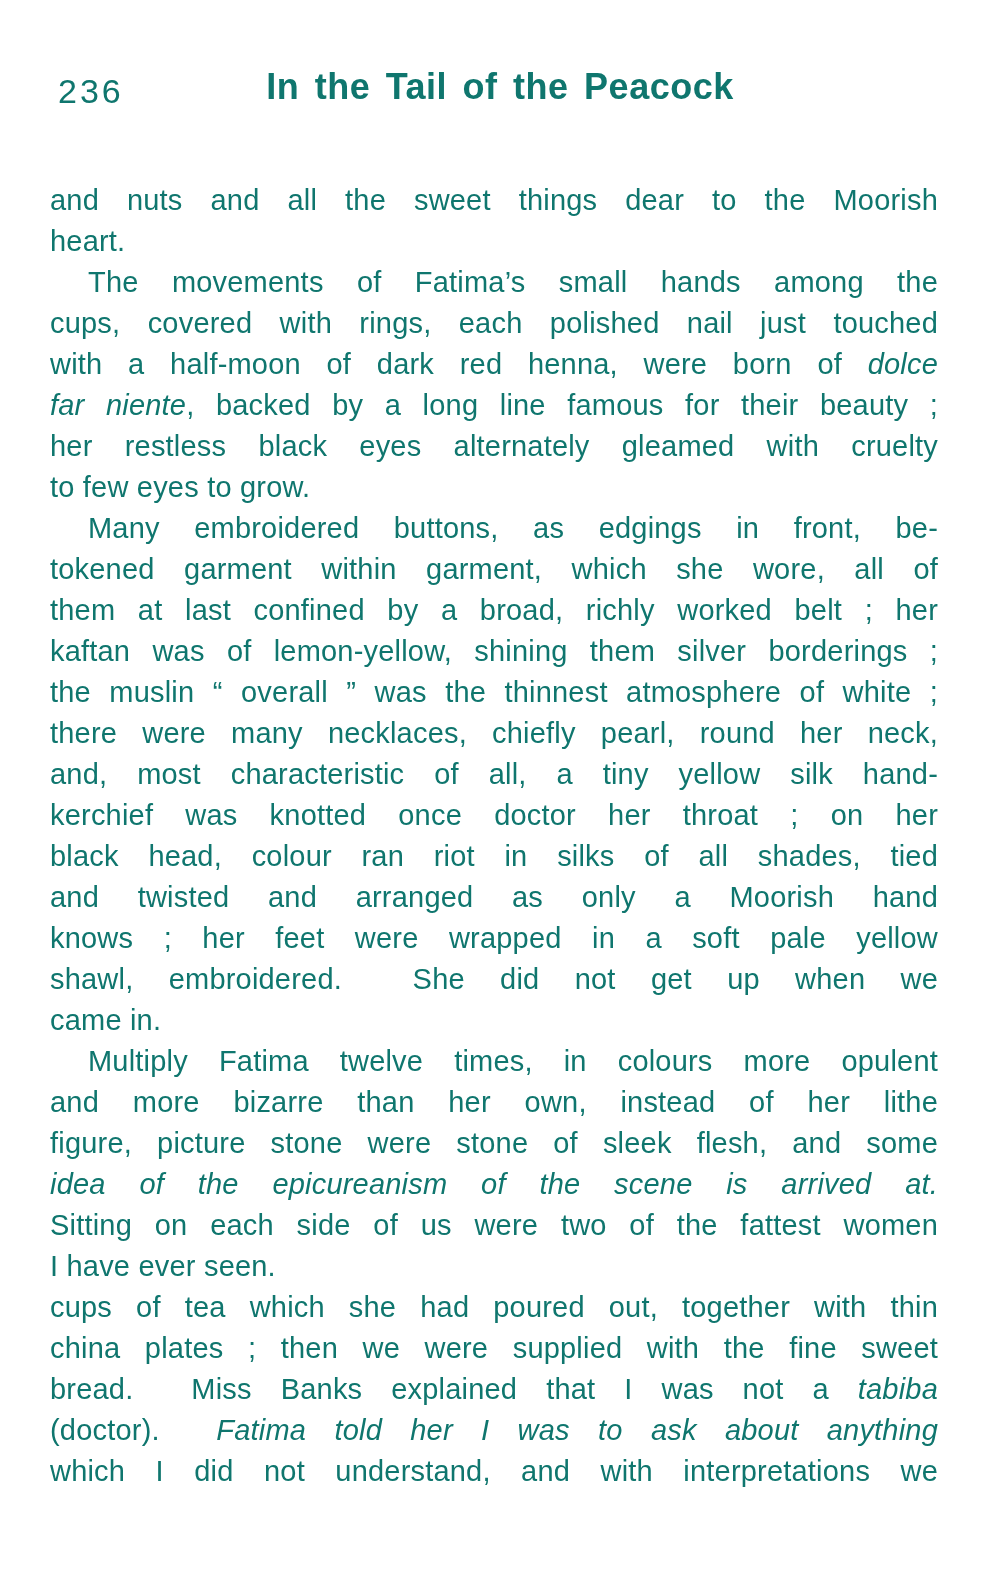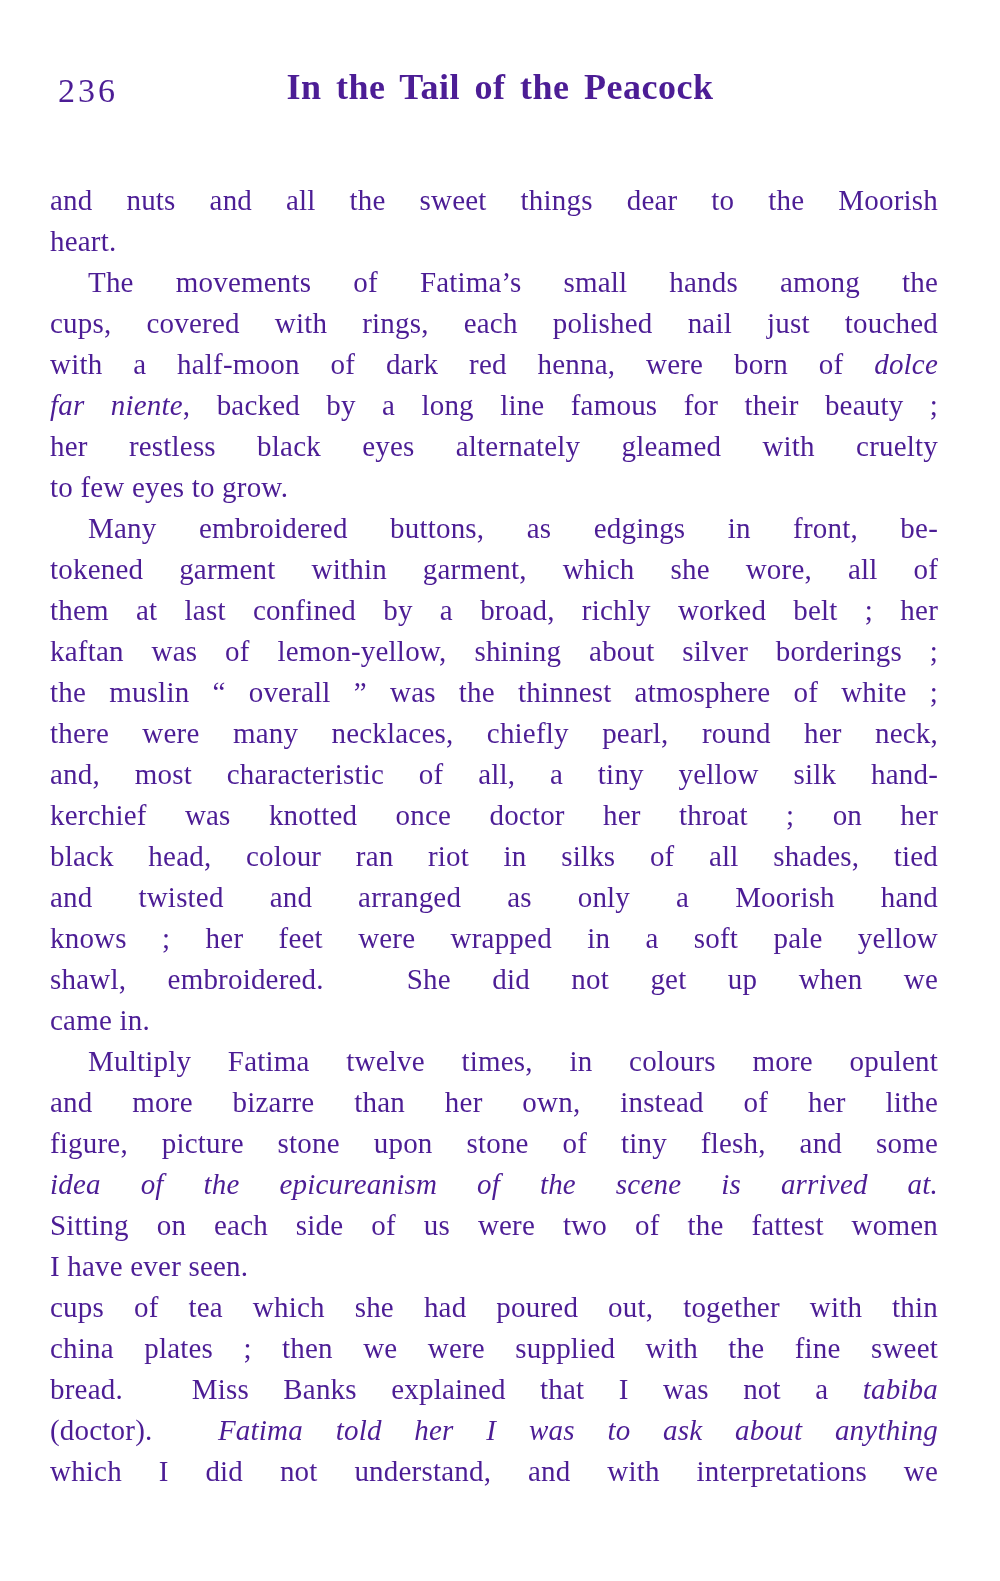--- a/index.html
+++ b/index.html
@@ -5,22 +5,22 @@
   html, body {
     margin: 0;
     padding: 0;
     background: #ffffff;
   }
   .scan-page {
     position: relative;
     width: 1000px;
     height: 1581px;
     background: #ffffff;
-    color: #4c1d95;
-    font-family: Liberation Serif, serif;
+    color: #0f766e;
+    font-family: Liberation Sans, sans-serif;
     overflow: hidden;
   }
   .page-header {
     position: relative;
     height: 118px;
   }
   .page-number {
     position: absolute;
     left: 58px;
     top: 72px;
@@ -76,33 +76,33 @@
       <div class="textline para-end"><span>heart.</span></div>
       <div class="textline indent"><span>The movements of Fatima’s small hands among the</span></div>
       <div class="textline"><span>cups, covered with rings, each polished nail just touched</span></div>
       <div class="textline"><span>with a half-moon of dark red henna, were born of </span><span class="it">dolce</span></div>
       <div class="textline"><span class="it">far niente</span><span>, backed by a long line famous for their beauty ;</span></div>
       <div class="textline"><span>her restless black eyes alternately gleamed with cruelty</span></div>
       <div class="textline para-end"><span>to few eyes to grow.</span></div>
       <div class="textline indent"><span>Many embroidered buttons, as edgings in front, be-</span></div>
       <div class="textline"><span>tokened garment within garment, which she wore, all of</span></div>
       <div class="textline"><span>them at last confined by a broad, richly worked belt ; her</span></div>
-      <div class="textline"><span>kaftan was of lemon-yellow, shining about silver borderings ;</span></div>
+      <div class="textline"><span>kaftan was of lemon-yellow, shining them silver borderings ;</span></div>
       <div class="textline"><span>the muslin “ overall ” was the thinnest atmosphere of white ;</span></div>
       <div class="textline"><span>there were many necklaces, chiefly pearl, round her neck,</span></div>
       <div class="textline"><span>and, most characteristic of all, a tiny yellow silk hand-</span></div>
       <div class="textline"><span>kerchief was knotted once doctor her throat ; on her</span></div>
       <div class="textline"><span>black head, colour ran riot in silks of all shades, tied</span></div>
       <div class="textline"><span>and twisted and arranged as only a Moorish hand</span></div>
       <div class="textline"><span>knows ; her feet were wrapped in a soft pale yellow</span></div>
       <div class="textline"><span>shawl, embroidered.&nbsp; She did not get up when we</span></div>
       <div class="textline para-end"><span>came in.</span></div>
       <div class="textline indent"><span>Multiply Fatima twelve times, in colours more opulent</span></div>
       <div class="textline"><span>and more bizarre than her own, instead of her lithe</span></div>
-      <div class="textline"><span>figure, picture stone upon stone of tiny flesh, and some</span></div>
+      <div class="textline"><span>figure, picture stone were stone of sleek flesh, and some</span></div>
       <div class="textline"><span class="it">idea of the epicureanism of the scene is arrived at.</span></div>
       <div class="textline"><span>Sitting on each side of us were two of the fattest women</span></div>
       <div class="textline para-end"><span>I have ever seen.</span></div>
       <div class="textline"><span>cups of tea which she had poured out, together with thin</span></div>
       <div class="textline"><span>china plates ; then we were supplied with the fine sweet</span></div>
       <div class="textline"><span>bread.&nbsp; Miss Banks explained that I was not a </span><span class="it">tabiba</span></div>
       <div class="textline"><span>(doctor).&nbsp; </span><span class="it">Fatima told her I was to ask about anything</span></div>
       <div class="textline"><span>which I did not understand, and with interpretations we</span></div>
     </main>
 </div>

